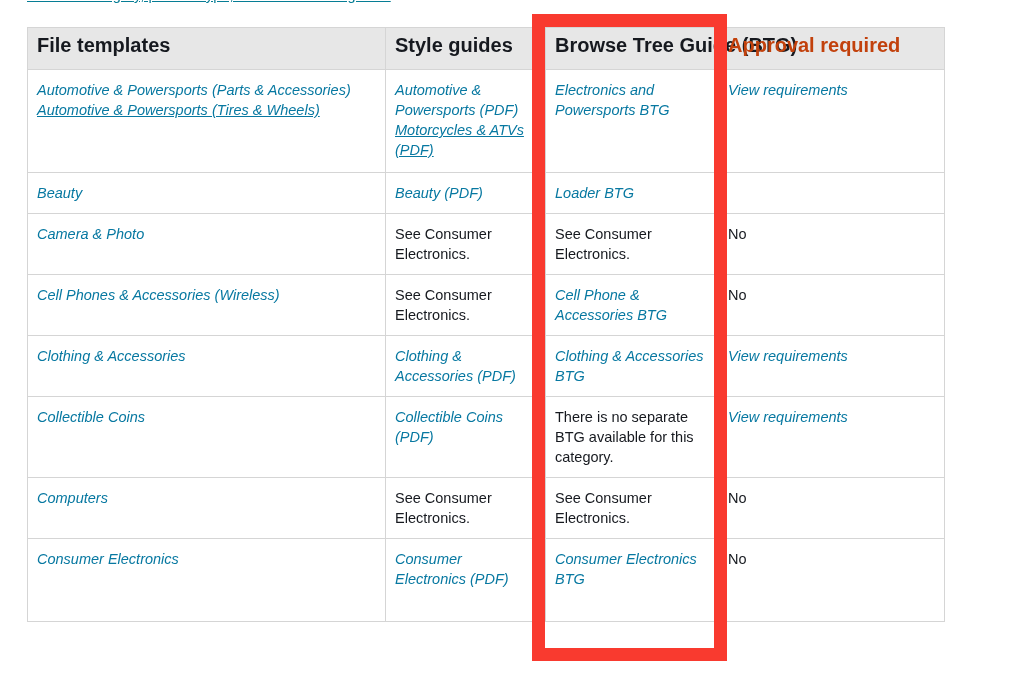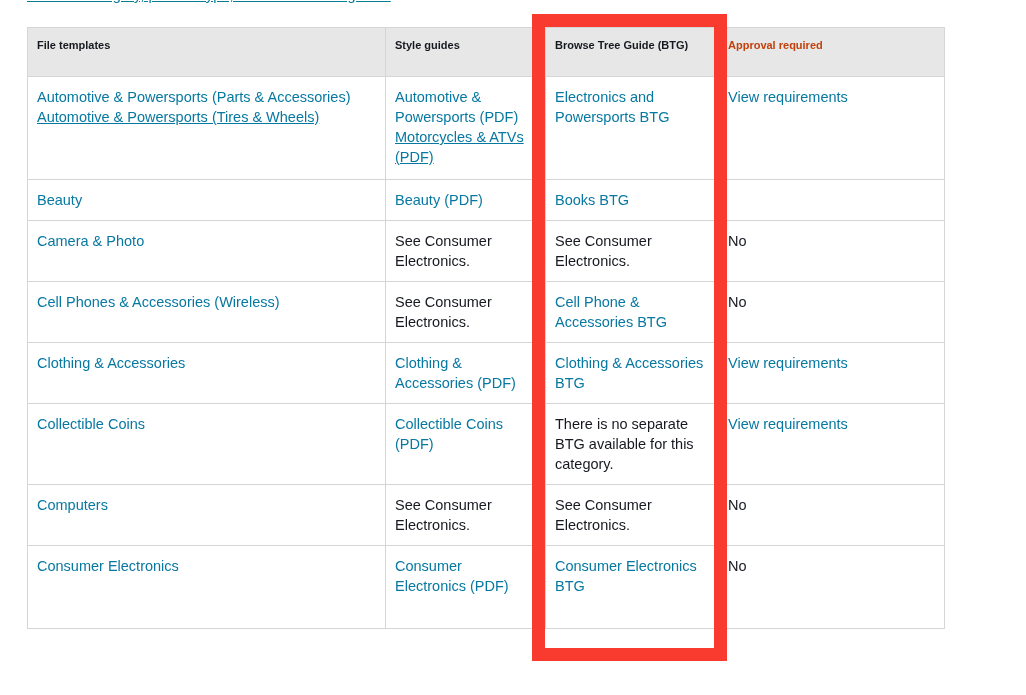--- a/index.html
+++ b/index.html
@@ -56,44 +56,44 @@
     border: 1px solid #d5d5d5;
     vertical-align: top;
     padding: 10px 10px 10px 9px;
     text-align: left;
   }
 
   #category-table thead th {
     background: #e7e7e7;
     font-weight: bold;
     color: #16191f;
-    font-size: 11px;
+    font-size: 20px;
     padding-top: 9px;
-    padding-bottom: 23px;
+    padding-bottom: 16px;
     line-height: 16px;
     white-space: nowrap;
   }
   #category-table thead th.link-head {
     color: #c2410c;
   }
 
   #category-table td {
     color: #16191f;
     line-height: 20px;
   }
 
   .cell-stack { display: block; }
 
   a.tlink {
     color: #0778a1;
     text-decoration: none;
     display: inline;
   }
   a.tlink.u { text-decoration: underline; }
-  a.tlink.blk { display: block; }
+  a.tlink.blk { display: block; font-style: italic; }
 
   .plain { color: #16191f; }
 
   
   tr.r-auto    td { height: 82px; }
   tr.r-baby    td { height: 15px; }
   tr.r-beauty  td { height: 15px; }
   tr.r-books   td { height: 62px; }
   tr.r-camera  td { height: 37px; }
   tr.r-cell    td { height: 37px; }
@@ -155,21 +155,21 @@
         </td>
       </tr>
       <tr class="r-beauty">
         <td>
           <a class="tlink blk" href="#">Beauty</a>
         </td>
         <td>
           <a class="tlink blk" href="#">Beauty (PDF)</a>
         </td>
         <td>
-          <a class="tlink blk" href="#">Books BTG</a>
+          <a class="tlink blk" href="#">Loader BTG</a>
         </td>
         <td></td>
       </tr>
       <tr class="r-camera">
         <td>
           <a class="tlink blk" href="#">Camera &amp; Photo</a>
         </td>
         <td>
           <span class="plain cell-stack">See Consumer Electronics.</span>
         </td>

